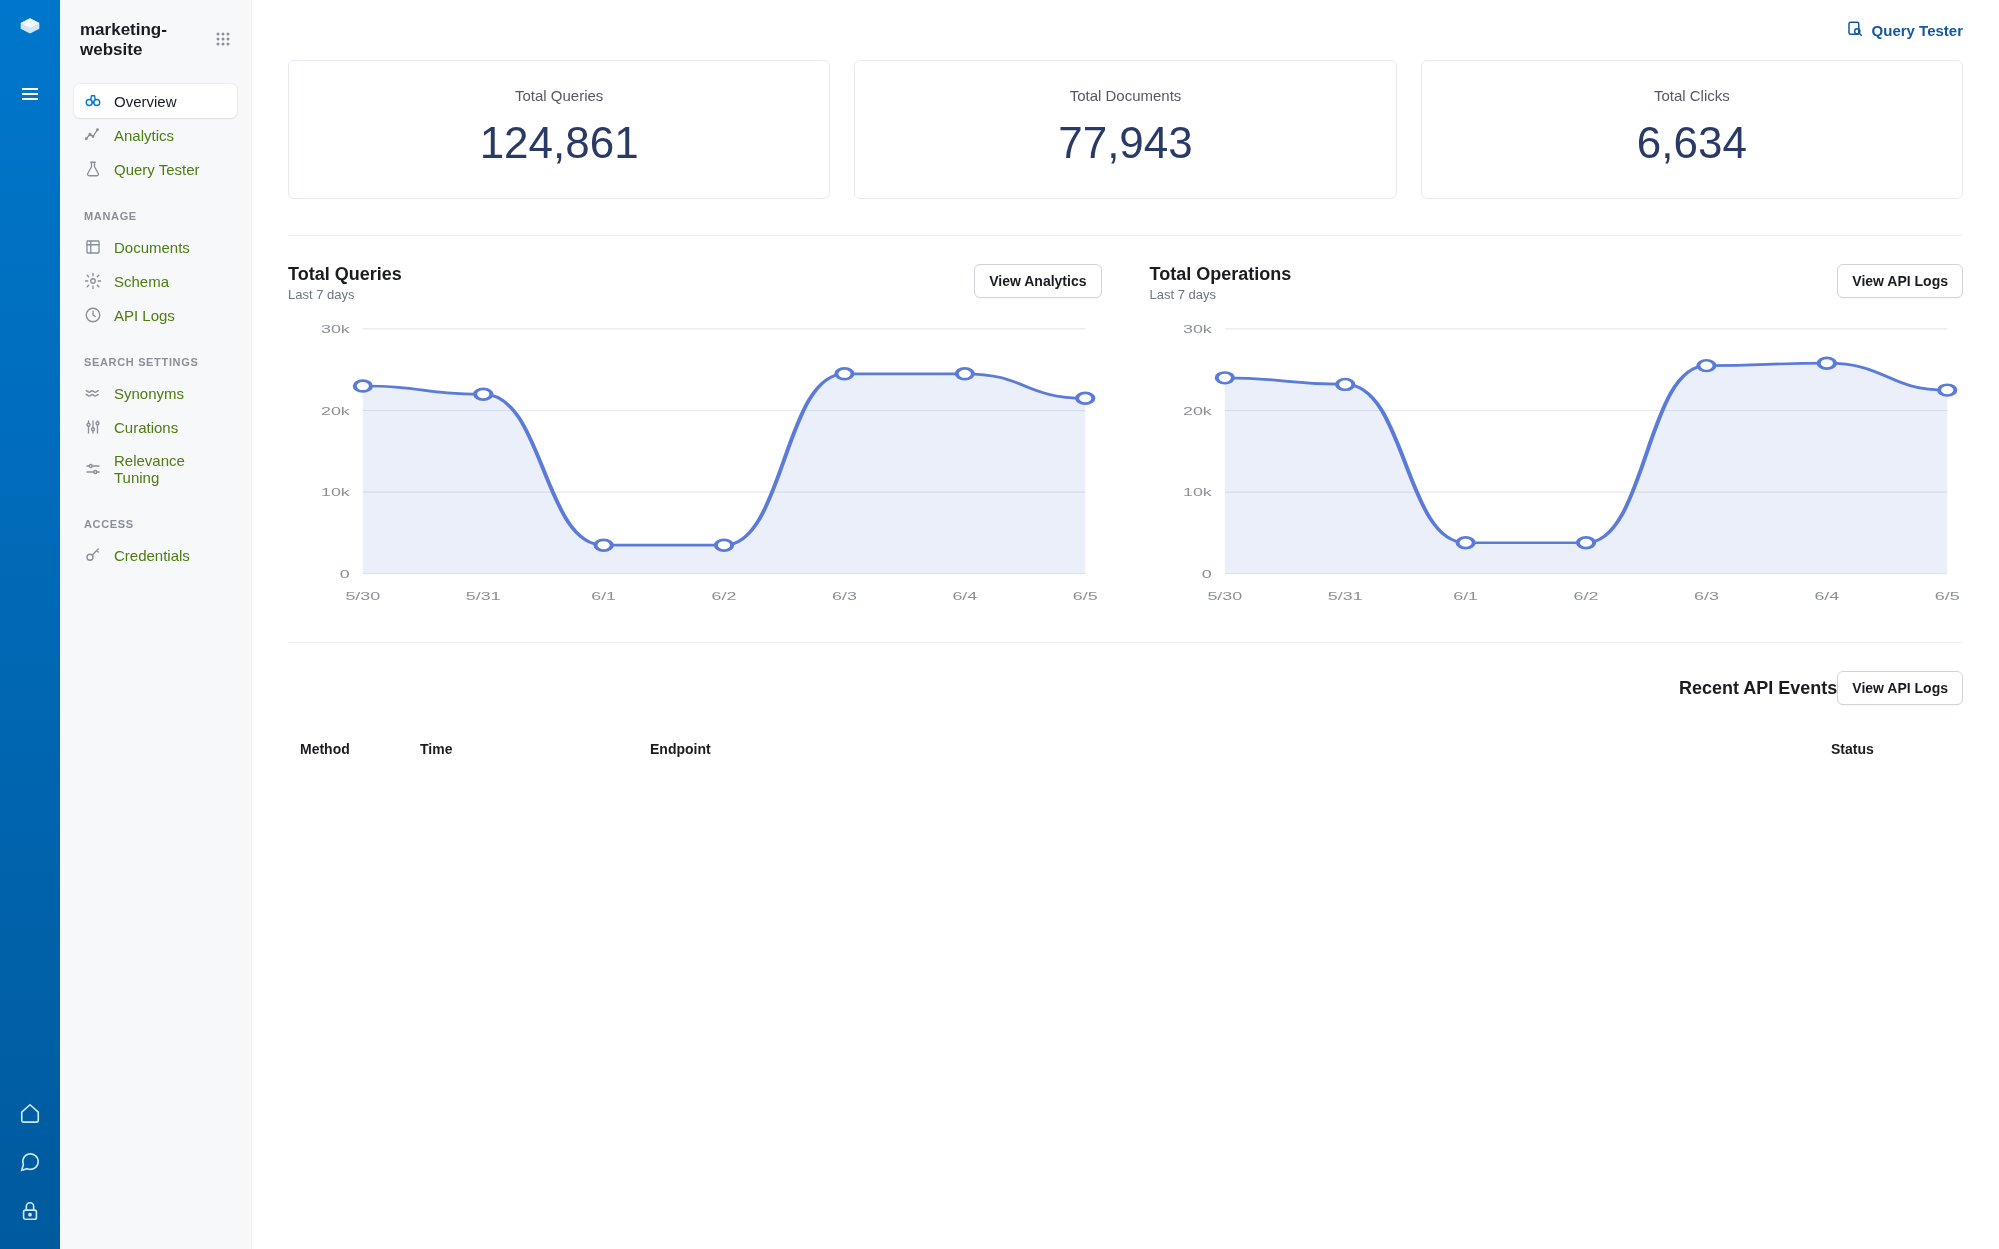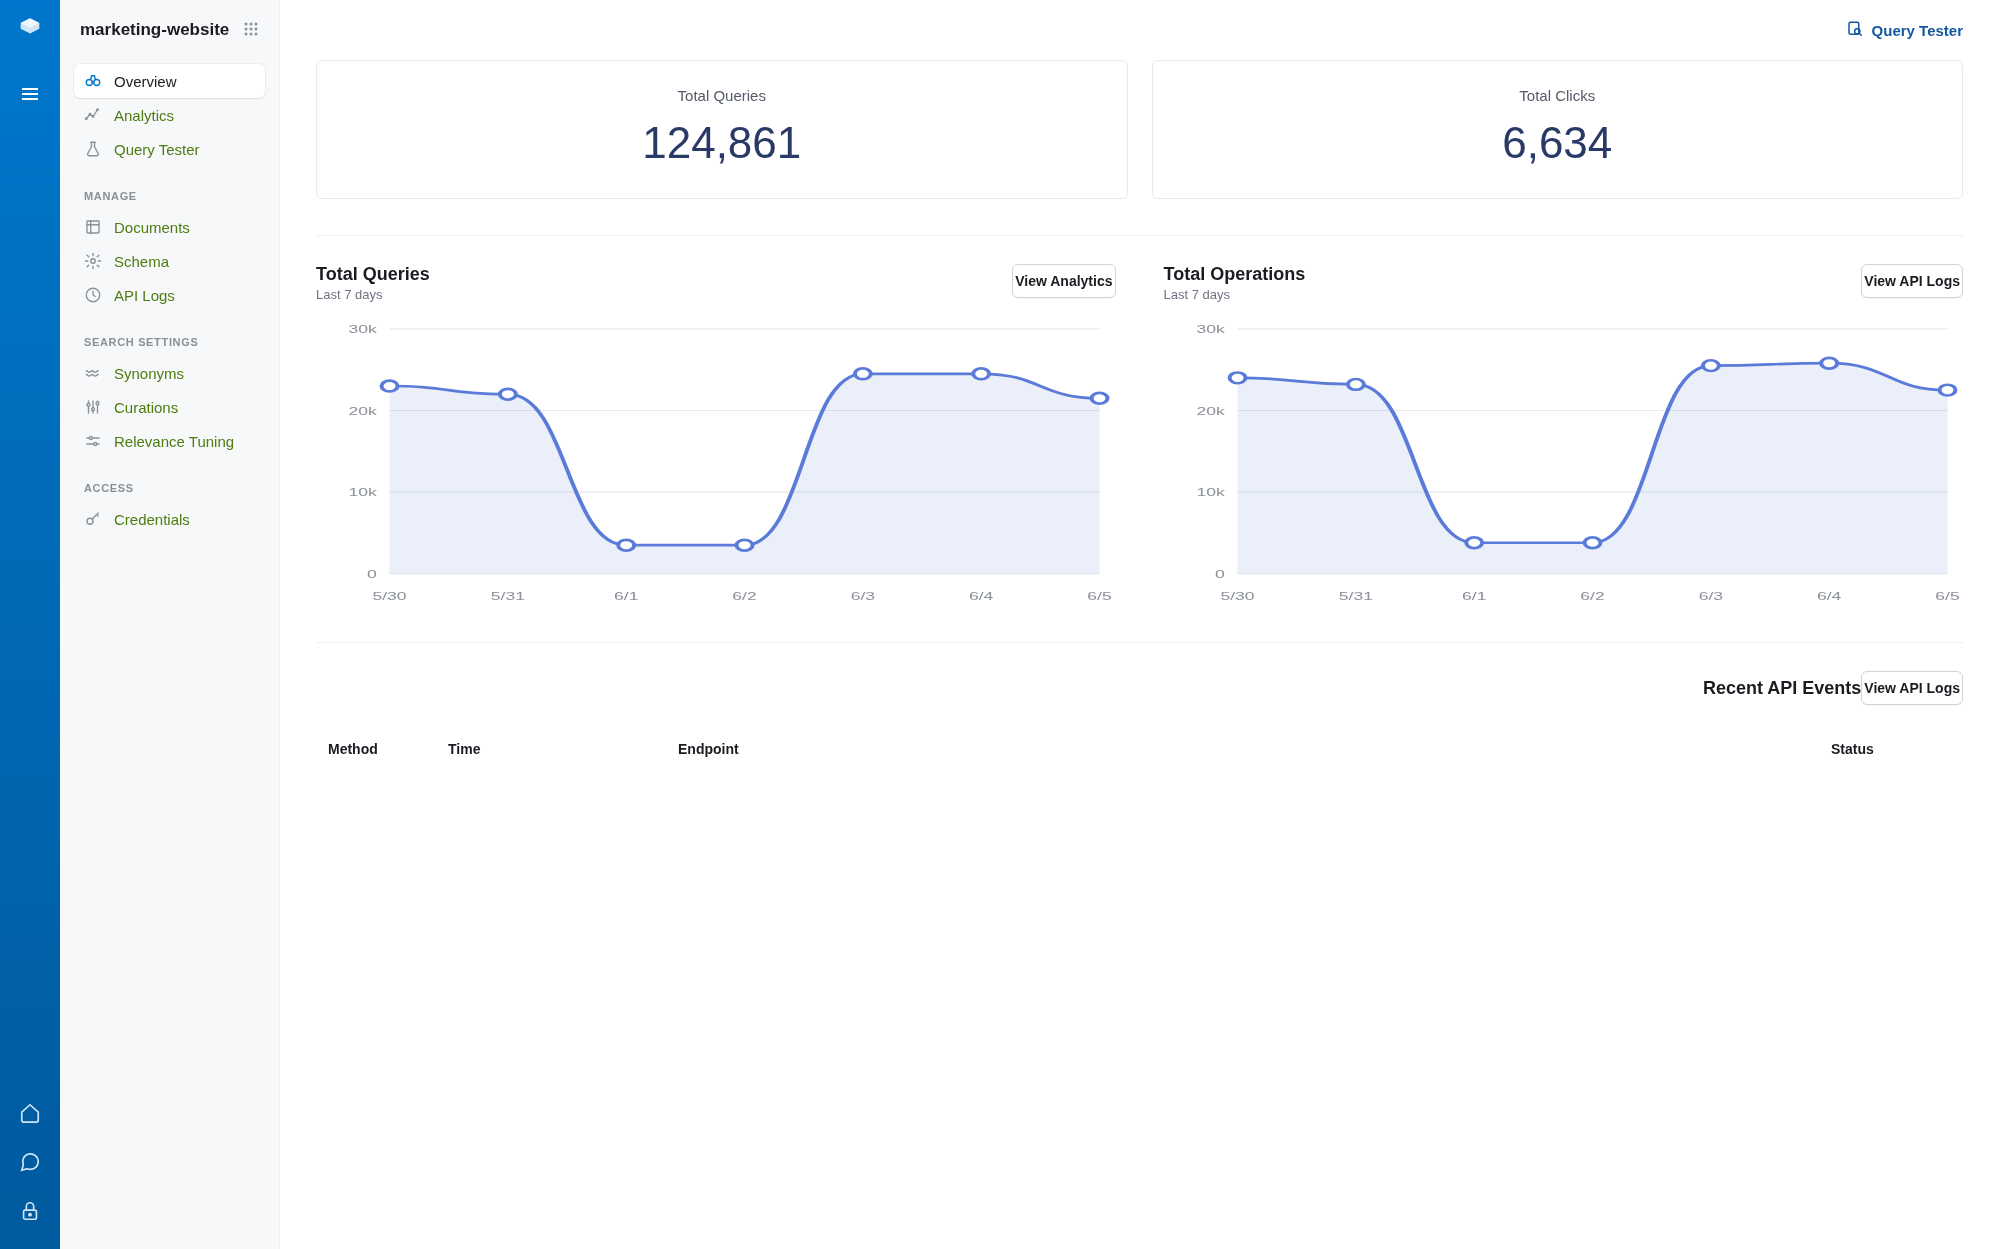--- a/index.html
+++ b/index.html
@@ -31,21 +31,21 @@
     width: 24px; height: 24px;
     color: #fff;
     cursor: pointer;
   }
   .rail-spacer { flex: 1; }
   .rail-bottom { display:flex; flex-direction:column; gap:24px; padding-bottom:24px; align-items:center;}
   .rail-bottom svg { width:22px; height:22px; color:#cfe6f7; cursor:pointer; }
 
   
   .sidebar {
-    width: 220px;
+    width: 192px;
     background: #f7f8fa;
     border-right: 1px solid #eef0f3;
     flex-shrink: 0;
     padding: 14px 14px 14px 14px;
     overflow-y: auto;
   }
   .sidebar-header {
     display:flex;
     align-items:center;
     justify-content:space-between;
@@ -161,21 +161,21 @@
     justify-content:space-between;
     align-items:flex-start;
     margin-bottom:14px;
   }
   .chart-title { font-size:18px; font-weight:700; color:#1a1c21; }
   .chart-sub { font-size:13px; color:#6e7481; margin-top:2px; }
   .btn {
     background:#fff;
     border:1px solid #d0d4da;
     border-radius:6px;
-    padding:8px 2px;
+    padding:8px 14px;
     font-size:14px;
     font-weight:600;
     color:#1a1c21;
     cursor:pointer;
     box-shadow: 0 1px 1px rgba(0,0,0,0.03);
   }
   .chart-wrap {
     height: 290px;
     position:relative;
   }
@@ -366,20 +366,24 @@
       <span>Query Tester</span>
     </div>
   </div>
 
   <div class="content">
 
     <div class="stat-row" id="stats-row">
         <div class="stat-card">
           <div class="stat-label">Total Queries</div>
           <div class="stat-value">124,861</div>
+        </div>
+        <div class="stat-card">
+          <div class="stat-label">Total Documents</div>
+          <div class="stat-value">77,943</div>
         </div>
         <div class="stat-card">
           <div class="stat-label">Total Clicks</div>
           <div class="stat-value">6,634</div>
         </div>
       </div>
 
     <div class="divider"></div>
 
     <div class="charts-row" id="charts-row">

